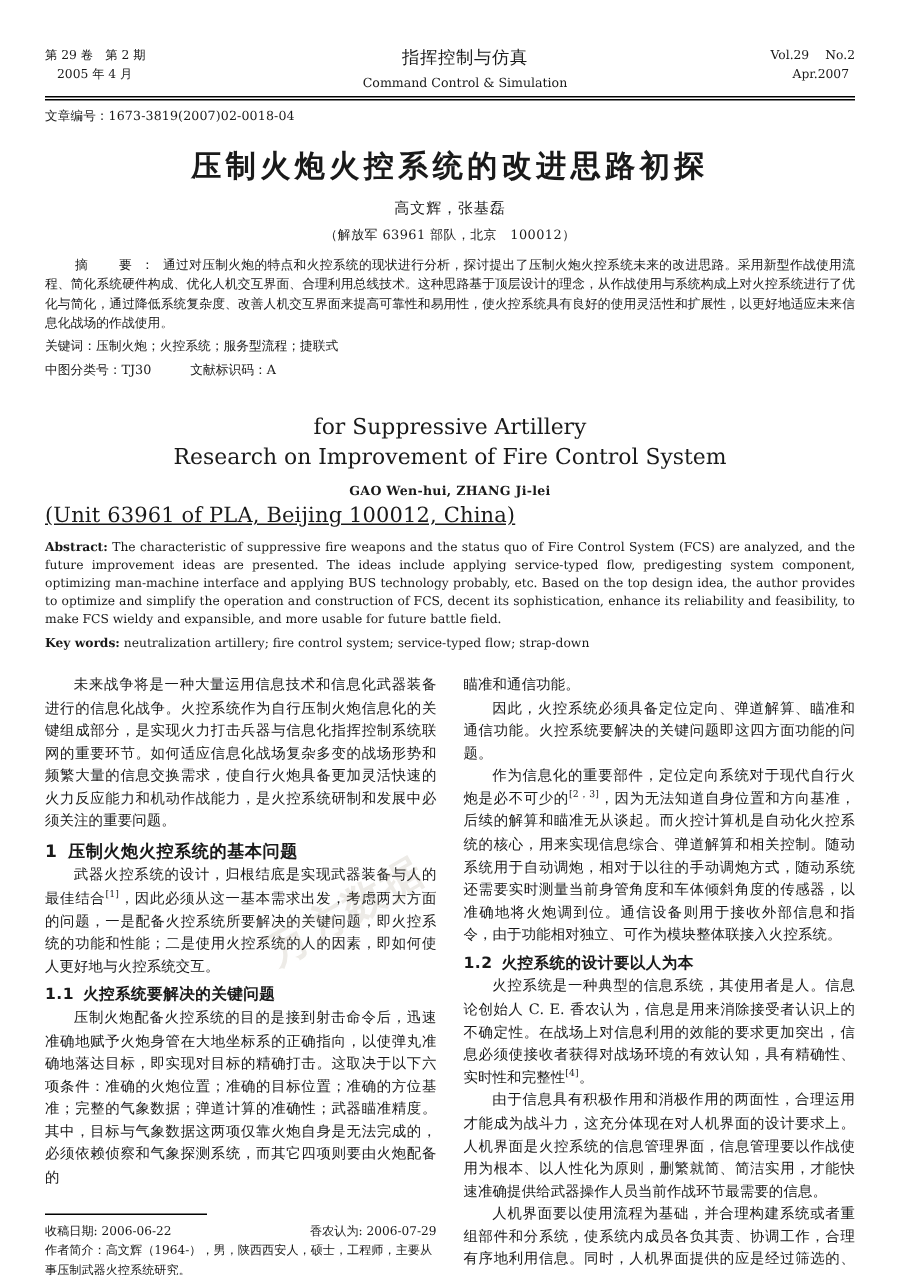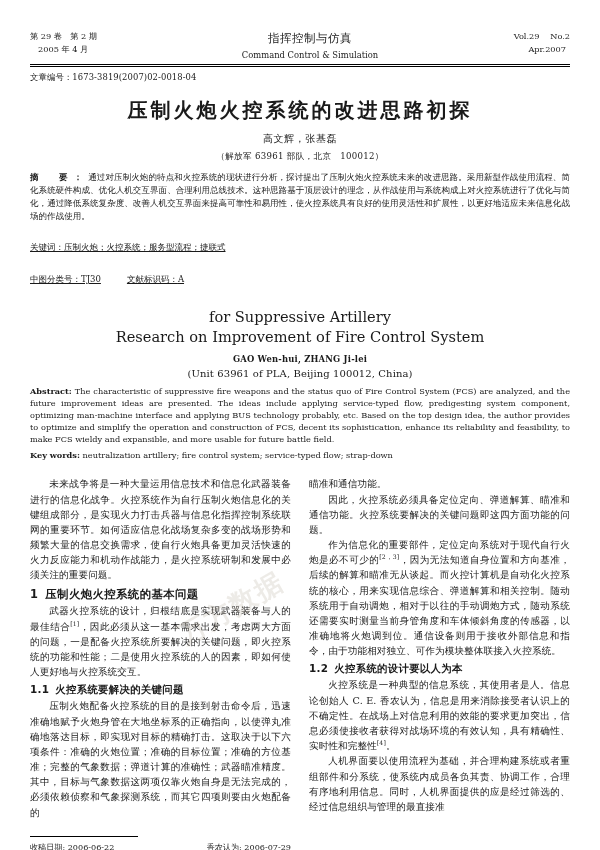--- a/index.html
+++ b/index.html
@@ -84,50 +84,51 @@
   }
 
   .abs-cn {
     font-size: 8.5px;
     line-height: 1.52;
     text-align: justify;
     text-justify: inter-ideograph;
     letter-spacing: 0.05px;
   }
   .abs-cn .lbl {
-    font-weight: bold;
+    font-weight: normal;
     letter-spacing: 6px;
+    margin-left: 20px;
   }
   .kw-cn, .clc-cn {
     font-size: 8.5px;
     line-height: 1.62;
-    margin-top: 18px;
-    text-decoration: underline;
+    margin-top: 2px;
   }
   .clc-cn .gap { display: inline-block; width: 26px; }
 
   
   .title-en {
     text-align: center;
     font-size: 14.6px;
     line-height: 1.42;
     margin-top: 20px;
   }
   .authors-en {
     text-align: center;
     font-size: 8.4px;
     font-weight: bold;
     margin-top: 6px;
     letter-spacing: 0.2px;
   }
   .affil-en {
-    text-align: center;
-    font-size: 10px;
+    text-align: left;
+    font-size: 14px;
     margin-top: 4px;
     letter-spacing: 0.1px;
+    text-decoration: underline;
   }
   .abs-en {
     font-size: 8.2px;
     line-height: 1.45;
     text-align: justify;
     margin-top: 7px;
   }
   .abs-en b, .kw-en b { font-weight: bold; }
   .kw-en {
     font-size: 8.2px;
@@ -321,20 +322,21 @@
       </p>
 
       <h3>
         <span class="num">1.2</span><span>火控系统的设计要以人为本</span>
       </h3>
 
       <p class="ind">
         <span>火控系统是一种典型的信息系统，其使用者是人。信息论创始人 C. E. 香农认为，信息是用来消除接受者认识上的不确定性。在战场上对信息利用的效能的要求更加突出，信息必须使接收者获得对战场环境的有效认知，具有精确性、实时性和完整性</span><sup>[4]</sup><span>。</span>
       </p>
 
+      <p class="ind">由于信息具有积极作用和消极作用的两面性，合理运用才能成为战斗力，这充分体现在对人机界面的设计要求上。人机界面是火控系统的信息管理界面，信息管理要以作战使用为根本、以人性化为原则，删繁就简、简洁实用，才能快速准确提供给武器操作人员当前作战环节最需要的信息。</p>
       <p class="ind">人机界面要以使用流程为基础，并合理构建系统或者重组部件和分系统，使系统内成员各负其责、协调工作，合理有序地利用信息。同时，人机界面提供的应是经过筛选的、经过信息组织与管理的最直接准</p>
     </div>
   </div>
 
   <div class="watermark">
     <div class="wm1">万方数据</div>
   </div>
 
 </div>
 

